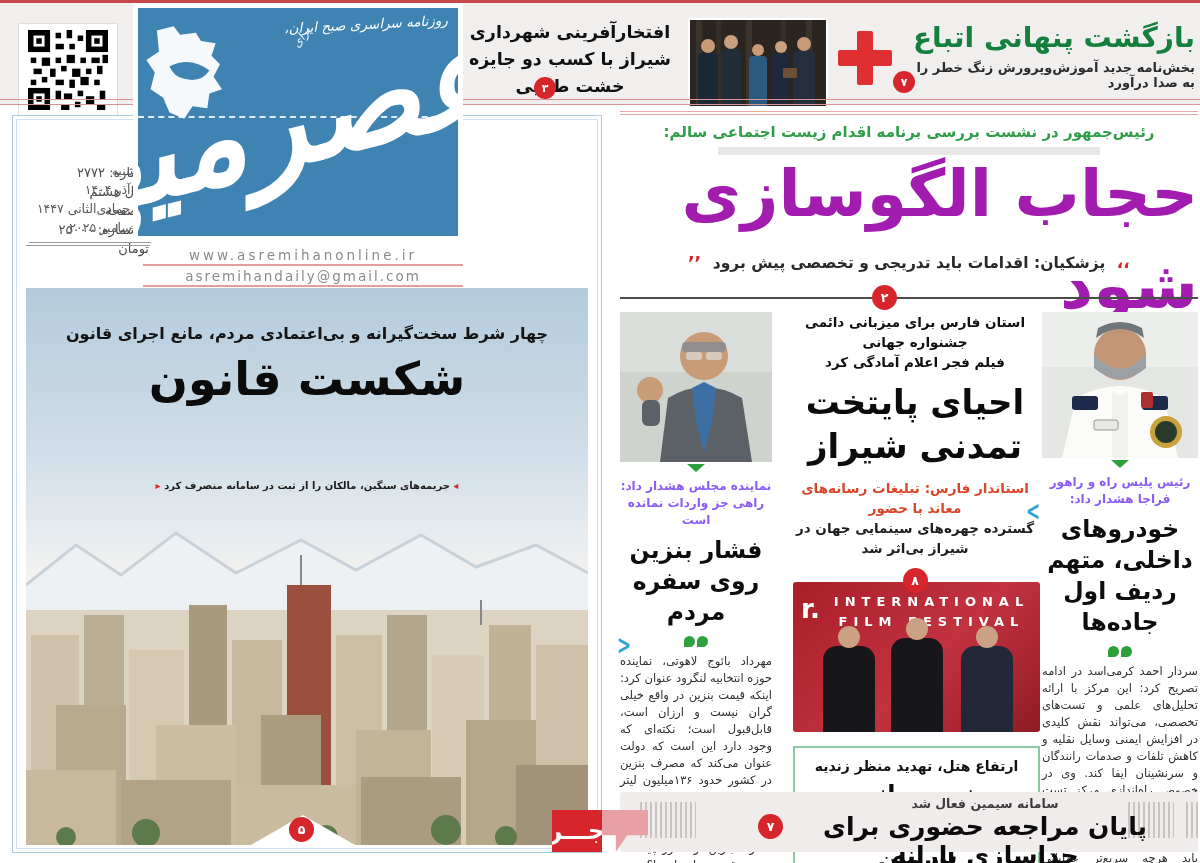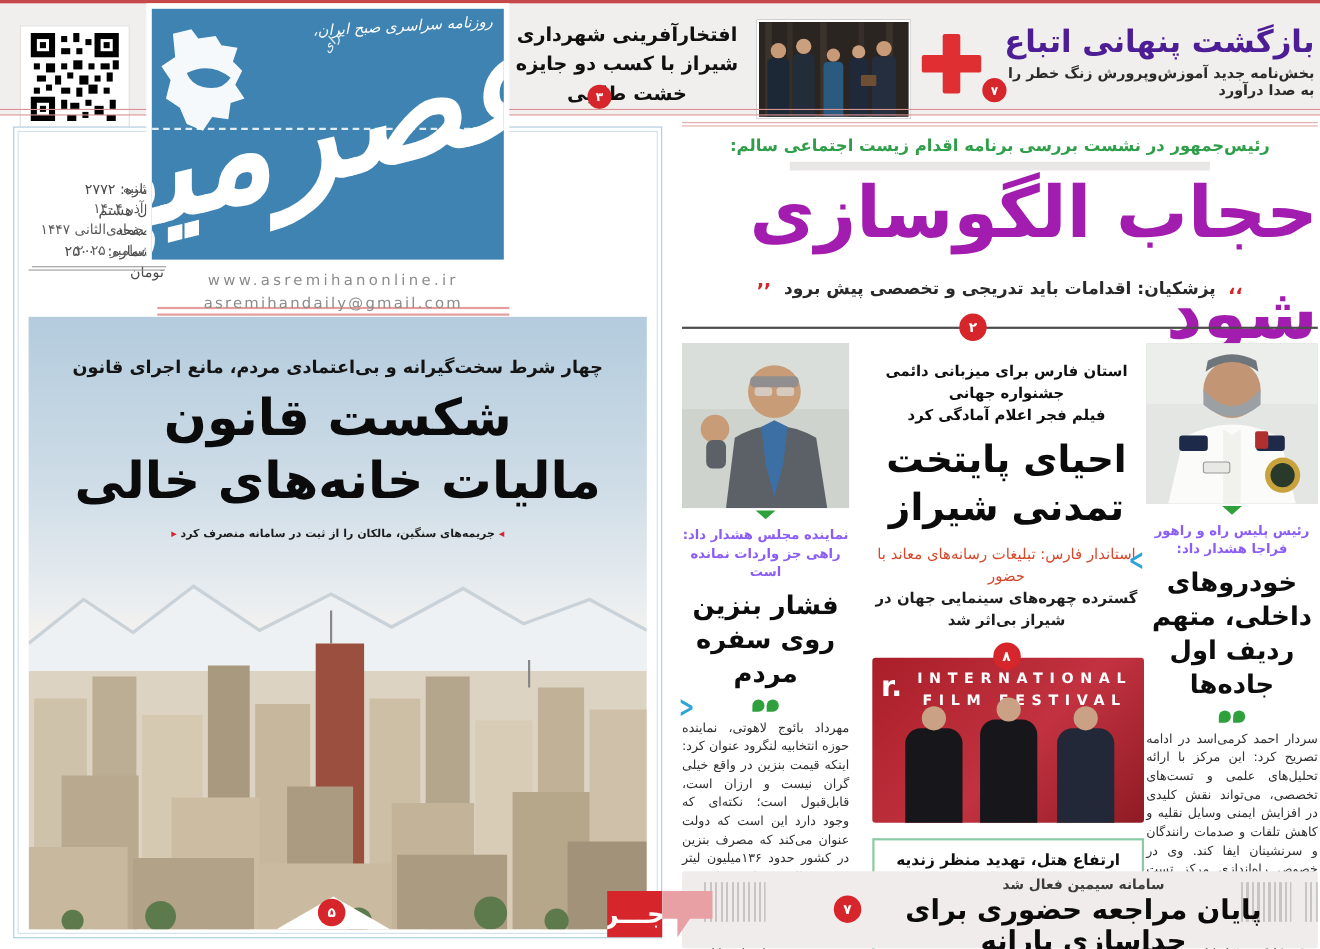--- a/index.html
+++ b/index.html
@@ -12,21 +12,21 @@
     background:#f1eeee; border-top:3px solid #c64848; }
   .hairline { position:absolute; left:0; width:1200px; height:1px; background:#d89494; }
   .hairline.h1 { top:96px; } .hairline.h2 { top:101px; }
   .hairline.right1 { top:111px; left:620px; width:578px; background:#e3a9a9; }
   .hairline.right2 { top:114px; left:620px; width:578px; background:#e3a9a9; }
 
   .qr-box { position:absolute; left:18px; top:20px; width:100px; height:94px; background:#fff; border:1px solid #e2dede; display:flex; align-items:center; justify-content:center; }
 
   
   .atba { position:absolute; left:905px; top:18px; width:290px; text-align:right; }
-  .atba-h { font-size:28px; font-weight:bold; color:#4c1d95; letter-spacing:-0.5px; }
+  .atba-h { font-size:28px; font-weight:bold; color:#15803d; letter-spacing:-0.5px; }
   .atba-s { font-size:13px; font-weight:bold; color:#2b2b2b; margin-top:6px; }
   .red-cross { position:absolute; left:838px; top:28px; width:54px; height:54px; }
   .red-cross::before { content:""; position:absolute; left:0; top:19px; width:54px; height:16px; background:#e02f33; border-radius:2px; }
   .red-cross::after  { content:""; position:absolute; left:19px; top:0; width:16px; height:54px; background:#e02f33; border-radius:2px; }
 
   .award-photo { position:absolute; left:688px; top:15px; width:140px; height:90px; border:2px solid #fff; overflow:hidden; background:#241f1c; }
 
   .shiraz-award { position:absolute; left:452px; top:16px; width:236px; text-align:center; }
   .shiraz-award .t { font-size:17.5px; font-weight:bold; color:#101010; line-height:27px; }
 
@@ -46,21 +46,21 @@
 
   
   .left-box { position:absolute; left:12px; top:115px; width:590px; height:738px; background:#fff; border:1px solid #a9cadd; }
   .left-box::before { content:""; position:absolute; inset:3px; border:1px solid #cfe2ee; pointer-events:none; }
 
   .issue-info { position:absolute; right:452px; top:47px; width:118px; text-align:right; font-size:13px; color:#4a4a4a; line-height:19px; }
   .issue-rule { position:absolute; right:450px; top:126px; width:122px; border-top:1px solid #9a9a9a; }
   .date-info { position:absolute; left:15px; top:45px; width:120px; text-align:right; font-size:12.5px; color:#5a5a5a; line-height:19px; }
   .date-rule { position:absolute; left:13px; top:129px; width:124px; border-top:1px solid #9a9a9a; }
 
-  .site-line { position:absolute; left:130px; top:131px; width:320px; text-align:center; direction:ltr; font-size:13.5px; color:#8b8b8b; letter-spacing:3px; border-bottom:2px solid #e49c9c; padding-bottom:16px; }
+  .site-line { position:absolute; left:130px; top:131px; width:320px; text-align:center; direction:ltr; font-size:13.5px; color:#8b8b8b; letter-spacing:3px; border-bottom:2px solid #e49c9c; padding-bottom:1px; }
   .mail-line { position:absolute; left:130px; top:152px; width:320px; text-align:center; direction:ltr; font-size:13.5px; color:#8b8b8b; letter-spacing:2px; border-bottom:2px solid #e49c9c; padding-bottom:1px; }
 
   
   .city-photo { position:absolute; left:13px; top:172px; width:562px; height:557px; background:linear-gradient(180deg,#b3cbdd 0%, #cfdde7 28%, #e9edf0 46%, #f4f2ee 52%); overflow:hidden; }
   .city-photo svg { position:absolute; left:0; bottom:0; }
   .lead-left-kicker { position:absolute; left:0; top:36px; width:100%; text-align:center; font-size:16px; font-weight:bold; color:#141414; }
   .lead-left-h { position:absolute; left:0; top:62px; width:100%; text-align:center; font-size:46px; font-weight:bold; color:#0b0b0b; line-height:58px; letter-spacing:-1px; }
   .lead-left-sub { position:absolute; left:0; top:192px; width:100%; text-align:center; font-size:10px; font-weight:bold; color:#1c1c1c; }
   .mark { color:#d6262b; font-weight:bold; }
   .photo-tri { position:absolute; left:225px; bottom:0; width:0; height:0; border-left:52px solid transparent; border-right:52px solid transparent; border-bottom:30px solid #fff; }
@@ -89,38 +89,38 @@
 
   .mini-photo { position:relative; width:100%; overflow:hidden; background:#ddd; }
   .tri-green { width:0; height:0; border-left:9px solid transparent; border-right:9px solid transparent; border-top:8px solid #2ea13c; margin:2px auto 6px; }
   .mini-caption { font-size:12px; font-weight:bold; color:#8b5cf6; line-height:17px; }
   .mini-h { font-size:23.5px; font-weight:bold; color:#0d0d0d; line-height:31px; margin-top:6px; letter-spacing:-0.5px; }
   .quote-ico { display:flex; justify-content:center; gap:2px; margin:8px auto 6px; }
   .quote-ico i { width:11px; height:11px; border-radius:50% 50% 50% 0; background:#2ea13c; }
   .mini-body { font-size:11.5px; color:#303030; line-height:17px; text-align:justify; }
 
   
-  .sh-kicker { font-size:13.5px; font-weight:bold; color:#101010; line-height:20px;margin-top:16px; }
+  .sh-kicker { font-size:13.5px; font-weight:bold; color:#101010; line-height:20px; }
   .sh-h { font-size:34px; font-weight:bold; color:#0b0b0b; line-height:44px; margin-top:8px; letter-spacing:-1px; }
-  .sh-sub-red { font-size:13.5px; font-weight:normal; color:#d9472a; margin-top:10px; line-height:20px; }
+  .sh-sub-red { font-size:13.5px; font-weight:bold; color:#d9472a; margin-top:10px; line-height:20px; }
   .sh-sub-blk { font-size:13.5px; font-weight:bold; color:#1e1e1e; line-height:20px; }
   .sh-pg { margin:8px auto -11px; position:relative; z-index:3; }
   .festival-photo { position:relative; width:247px; height:150px; margin-top:0; background:linear-gradient(135deg,#a91e28,#c23240 55%,#8f1b24); overflow:hidden; border-radius:3px; }
   .fest-title { position:absolute; left:36px; top:10px; width:205px; direction:ltr; text-align:center; color:#fff; font-size:13px; letter-spacing:6px; line-height:20px; font-weight:bold; }
   .fest-logo { position:absolute; left:8px; top:12px; color:#fff; font-size:26px; font-weight:bold; direction:ltr; }
   .figure { position:absolute; bottom:-6px; width:52px; height:92px; background:#17161a; border-radius:14px 14px 0 0; }
   .figure::before { content:""; position:absolute; top:-20px; left:15px; width:22px; height:22px; border-radius:50%; background:#caa184; }
   .green-box { position:relative; width:247px; margin-top:14px; border:2px solid #8ccaa6; background:#fff; padding:10px 6px 16px; }
   .gb-kicker { font-size:14px; font-weight:bold; color:#111; }
   .gb-h { font-size:24px; font-weight:bold; color:#0d0d0d; line-height:33px; margin-top:4px; letter-spacing:-0.5px; }
 
   .chevron { position:absolute; color:#2da4d8; font-weight:bold; font-size:17px; transform:scaleY(1.6); }
 
   
-  .bottom-strip { position:absolute; left:620px; top:792px; width:578px; height:70px; background:#efeceb; border-radius:3px; }
+  .bottom-strip { position:absolute; left:620px; top:792px; width:578px; height:60px; background:#efeceb; border-radius:3px; }
   .bars { position:absolute; top:10px; width:56px; height:36px; background:repeating-linear-gradient(90deg,#c9c4c1 0 2px,transparent 2px 5px); }
   .bars.b-left { left:20px; } .bars.b-right { left:508px; width:46px; } .bars.b-edge { left:566px; width:12px; }
   .bs-text { position:absolute; left:170px; top:4px; width:390px; text-align:center; }
   .bs-kicker { font-size:12.5px; font-weight:bold; color:#3c3c3c; }
   .bs-h { font-size:25px; font-weight:bold; color:#0b0b0b; letter-spacing:-0.5px; margin-top:1px; }
   .bs-pg { position:absolute; left:138px; top:22px; }
 </style>
 </head>
 <body>
 
@@ -289,21 +289,20 @@
             <circle cx="545" cy="318" r="12"></circle>
         </g>
         <g stroke="#888" stroke-width="2">
             <line x1="275" y1="70" x2="275" y2="40"></line>
             <line x1="455" y1="110" x2="455" y2="85"></line>
           </g>
       </svg>
       <div class="lead-left-kicker">چهار شرط سخت‌گیرانه و بی‌اعتمادی مردم، مانع اجرای قانون</div>
       <div class="lead-left-h">
         <div>شکست قانون</div>
-        <div>مالیات خانه‌های خالی</div>
       </div>
       <div class="lead-left-sub">
         <span class="mark">◂</span>
         <span>جریمه‌های سنگین، مالکان را از ثبت در سامانه منصرف کرد</span>
         <span class="mark">▸</span>
       </div>
       <div class="photo-tri"></div>
       <div class="pg pg-md photo-tri-pg">۵</div>
     </div>
   </div>

